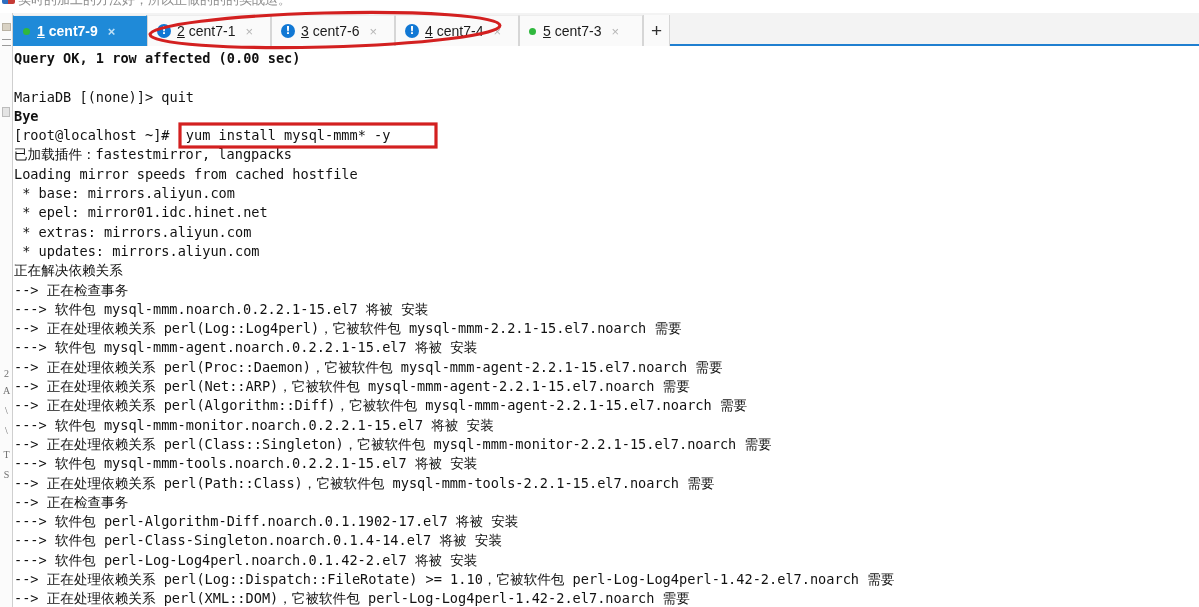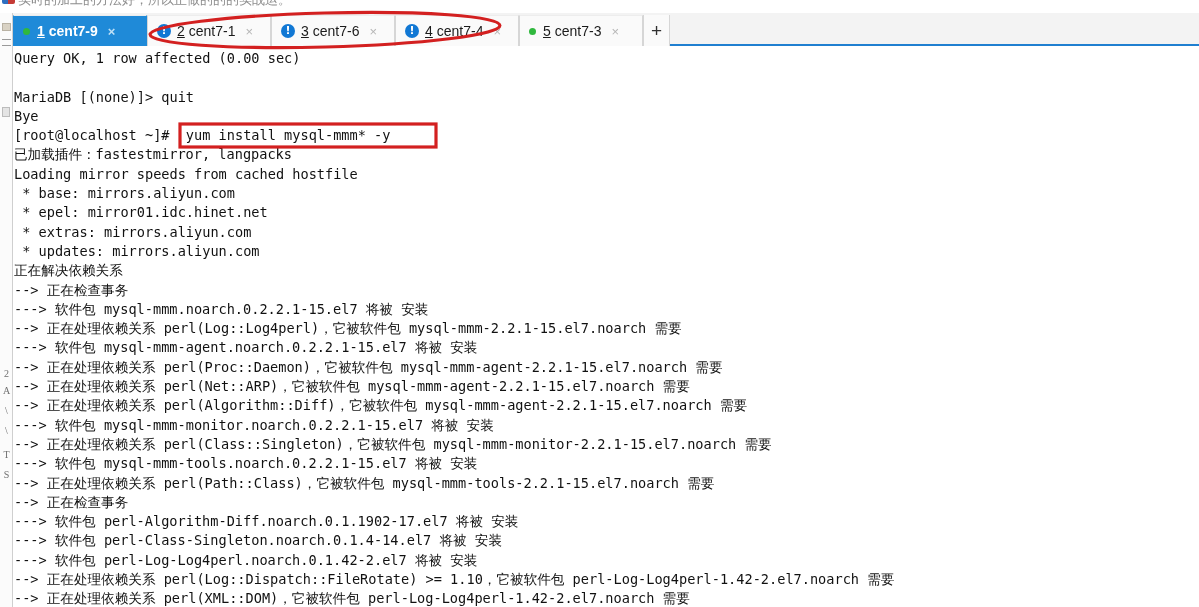--- a/index.html
+++ b/index.html
@@ -167,21 +167,21 @@
     overflow: hidden;
     font-family: "DejaVu Sans Mono", "Liberation Mono", monospace;
     font-size: 13.6px;
     line-height: 19.3px;
     color: #111111;
     white-space: pre;
     padding-top: 1px;
     z-index: 2;
   }
   .terminal .ln { height: 19.3px; white-space: pre; }
-  .terminal .b { font-weight: normal; }
+  .terminal .b { font-weight: bold; }
 
   
   .anno {
     position: absolute;
     left: 0; top: 0;
     width: 1199px; height: 607px;
     pointer-events: none;
     z-index: 10;
   }
   .anno-text {

